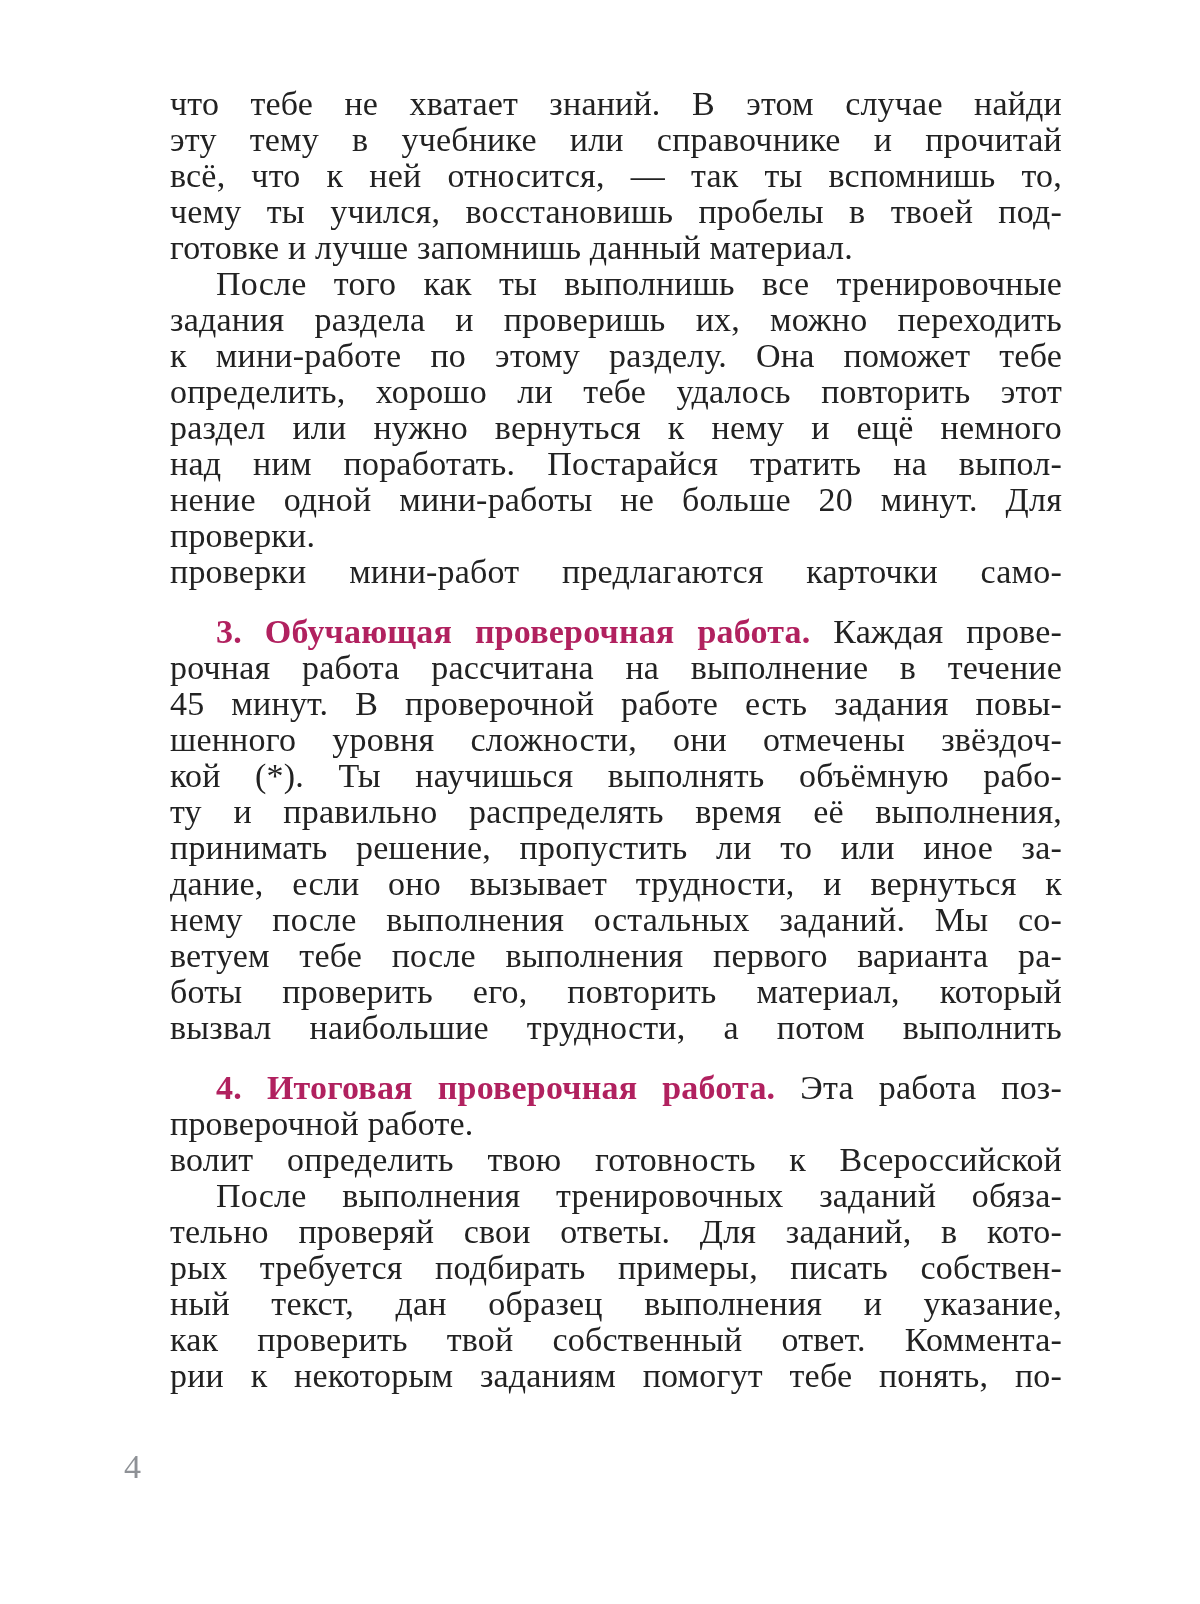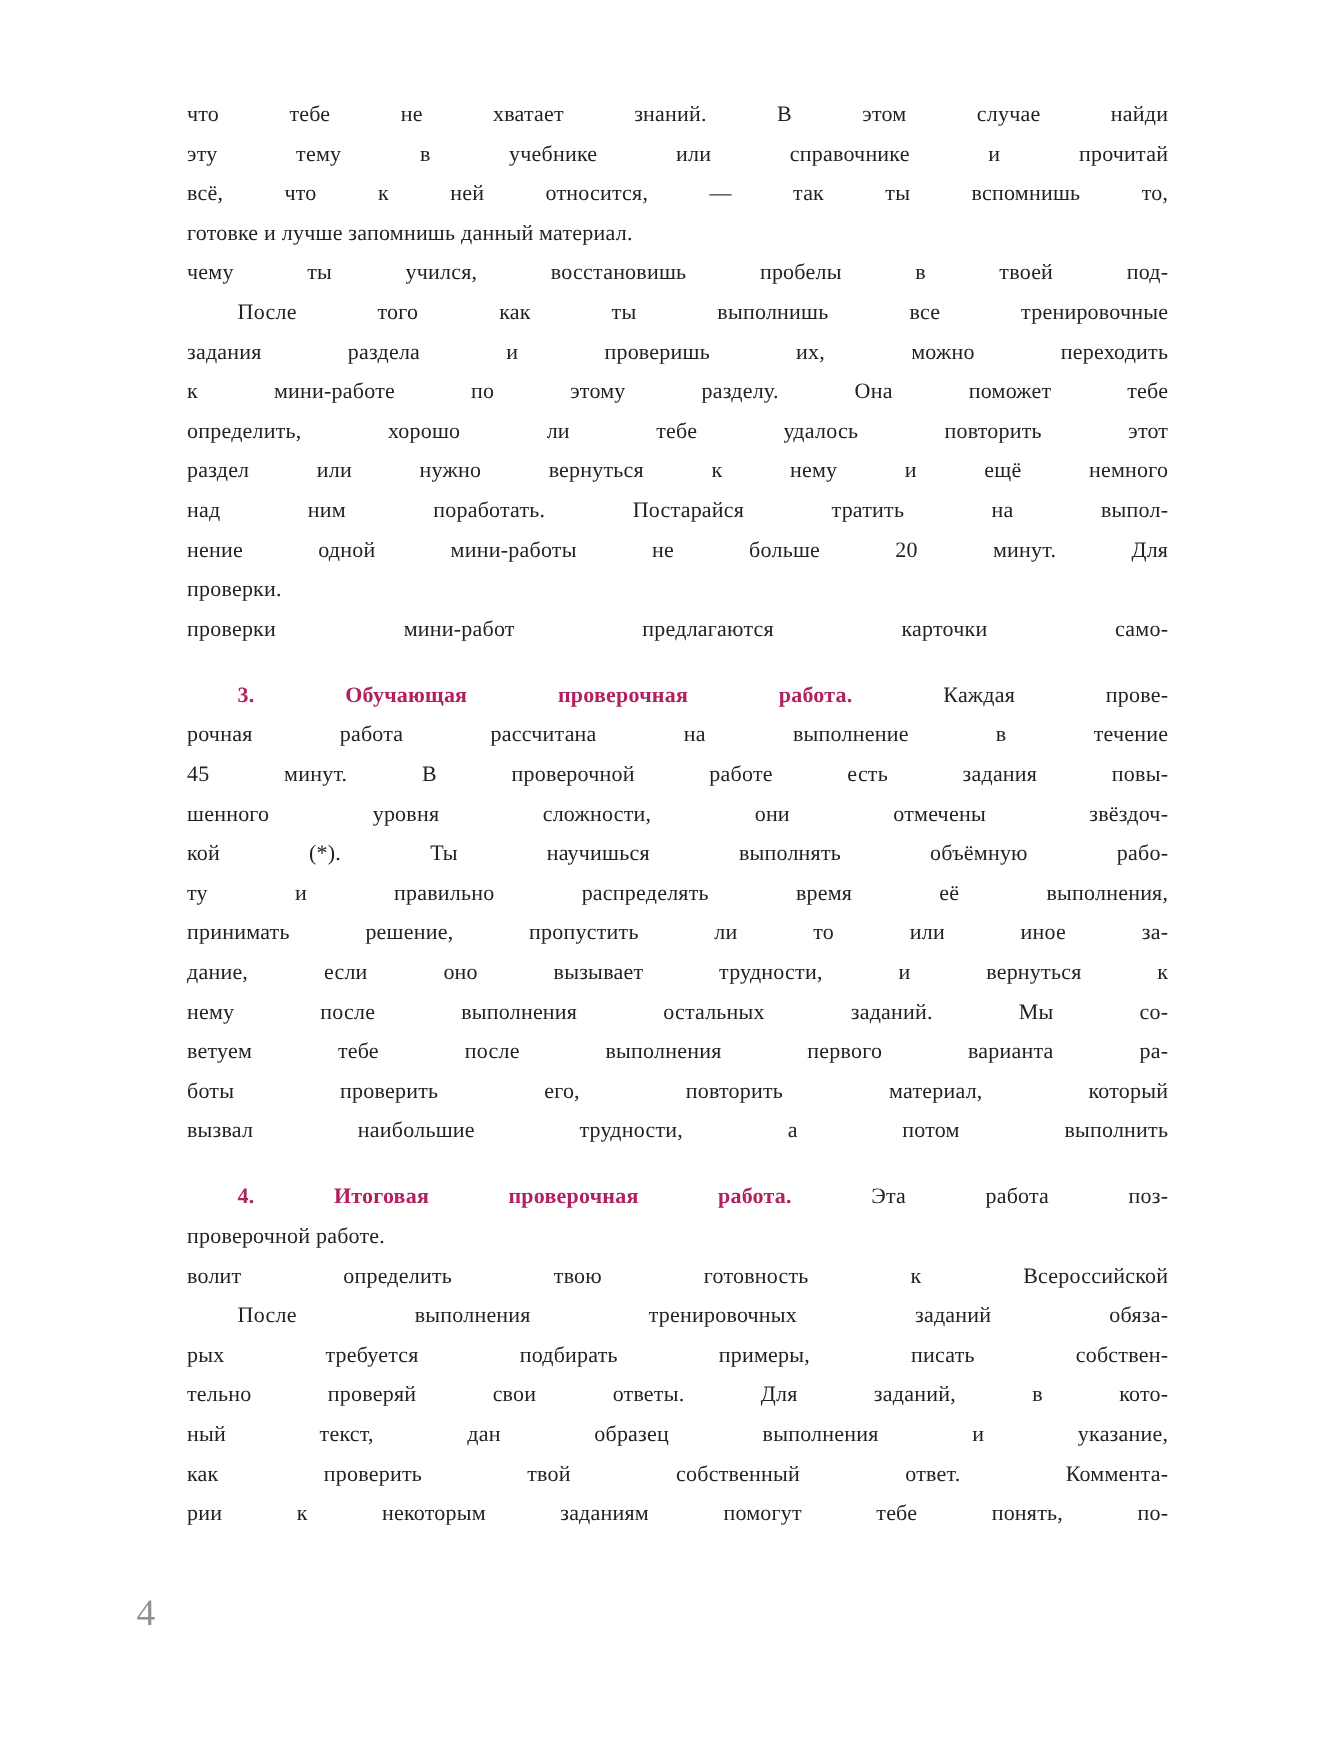--- a/index.html
+++ b/index.html
@@ -22,21 +22,21 @@
     top: 86px;
     width: 892px;
   }
   .paragraph {
     margin: 0;
   }
   .paragraph.spaced {
     margin-top: 24px;
   }
   .line {
-    font-size: 20px;
+    font-size: 34px;
     line-height: 36px;
     white-space: normal;
     text-align: justify;
     text-align-last: justify;
     letter-spacing: 0.2px;
   }
   .line.last {
     text-align-last: left;
   }
   .line.last.justify-last {
@@ -64,22 +64,22 @@
 </style>
 </head>
 <body>
 
 <div class="page">
   <div class="text-block">
       <div class="paragraph">
         <div class="line">что тебе не хватает знаний. В этом случае найди</div>
         <div class="line">эту тему в учебнике или справочнике и прочитай</div>
         <div class="line">всё, что к ней относится, — так ты вспомнишь то,</div>
+        <div class="line">чему ты учился, восстановишь пробелы в твоей под-</div>
         <div class="line last">готовке и лучше запомнишь данный материал.</div>
-        <div class="line">чему ты учился, восстановишь пробелы в твоей под-</div>
       </div>
       <div class="paragraph">
         <div class="line indent">После того как ты выполнишь все тренировочные</div>
         <div class="line">задания раздела и проверишь их, можно переходить</div>
         <div class="line">к <span class="bold">мини-работе</span> по этому разделу. Она поможет тебе</div>
         <div class="line">определить, хорошо ли тебе удалось повторить этот</div>
         <div class="line">раздел или нужно вернуться к нему и ещё немного</div>
         <div class="line">над ним поработать. Постарайся тратить на выпол-</div>
         <div class="line">нение одной мини-работы не больше 20 минут. Для</div>
         <div class="line last"><span class="bold">проверки</span>.</div>
@@ -99,21 +99,21 @@
         <div class="line">боты проверить его, повторить материал, который</div>
         <div class="line">вызвал наибольшие трудности, а потом выполнить</div>
       </div>
       <div class="paragraph spaced">
         <div class="line indent"><span class="heading">4. Итоговая проверочная работа.</span> Эта работа поз-</div>
         <div class="line last">проверочной работе.</div>
         <div class="line">волит определить твою готовность к Всероссийской</div>
       </div>
       <div class="paragraph">
         <div class="line indent">После выполнения тренировочных заданий обяза-</div>
+        <div class="line">тельно проверяй свои ответы. Для заданий, в кото-</div>
         <div class="line">рых требуется подбирать примеры, писать собствен-</div>
-        <div class="line">тельно проверяй свои ответы. Для заданий, в кото-</div>
         <div class="line">ный текст, дан образец выполнения и указание,</div>
         <div class="line">как проверить твой собственный ответ. Коммента-</div>
         <div class="line last justify-last">рии к некоторым заданиям помогут тебе понять, по-</div>
       </div>
     </div>
   <div class="page-number">4</div>
 </div>
 
 </body></html>

